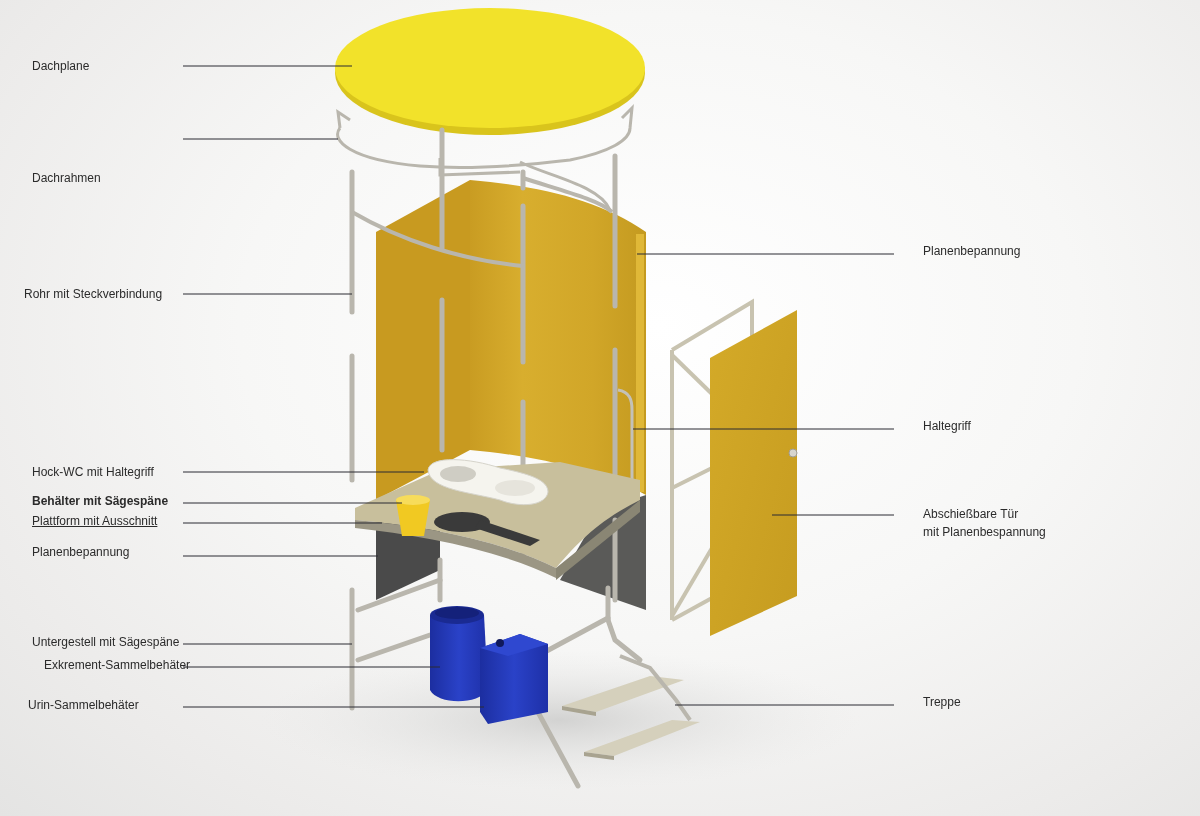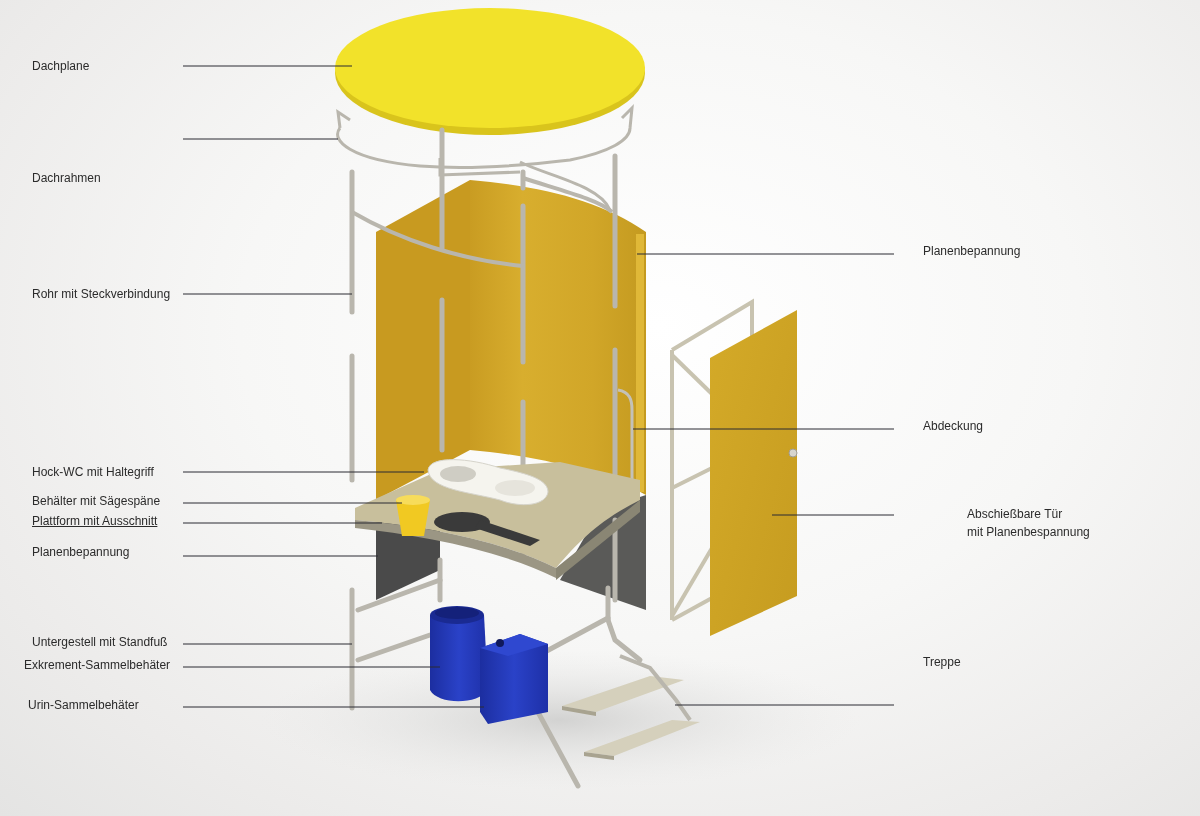--- a/index.html
+++ b/index.html
@@ -7,21 +7,21 @@
       width: 1200px; height: 816px; overflow: hidden;
       background: radial-gradient(ellipse at 55% 40%, #ffffff 0%, #f7f7f6 45%, #ecebea 80%, #e4e4e3 100%);
       font-family: "Liberation Sans", sans-serif;
       position: relative;
     }
     #stage { position: absolute; left: 0; top: 0; width: 1096px; height: 816px; }
     .label {
       position: absolute; font-size: 12px; color: #2b2b2b; line-height: 16px;
       white-space: nowrap;
     }
-    .label.two { line-height: 18px; margin-left: 44px; }
+    .label.two { line-height: 18px; }
     svg.diagram { position: absolute; left: 0; top: 0; }
   </style>
 </head>
 <body>
 
 <div id="stage">
 
   <svg class="diagram" width="1200" height="816" viewBox="0 0 1200 816">
     <defs>
       <linearGradient id="tarpG" x1="0" x2="1" y1="0" y2="0">
@@ -173,28 +173,28 @@
       <line x1="183" y1="707" x2="484" y2="707"></line>
       <line x1="637" y1="254" x2="894" y2="254"></line>
       <line x1="633" y1="429" x2="894" y2="429"></line>
       <line x1="772" y1="515" x2="894" y2="515"></line>
       <line x1="675" y1="705" x2="894" y2="705"></line>
     </g>
   </svg>
 
   <div class="label" style="left:32px; top:58px;">Dachplane</div>
   <div class="label" style="left:32px; top:142px;margin-top:28px;">Dachrahmen</div>
-  <div class="label" style="left:32px; top:286px;">Rohr mit Steckverbindung</div>
+  <div class="label" style="left:24px; top:286px;">Rohr mit Steckverbindung</div>
   <div class="label" style="left:32px; top:464px;">Hock-WC mit Haltegriff</div>
-  <div class="label" style="left:32px; top:493px;">Behälter mit Sägespäne</div>
+  <div class="label" style="left:32px; top:493px;font-weight:bold;">Behälter mit Sägespäne</div>
   <div class="label" style="left:32px; top:513px;text-decoration:underline;">Plattform mit Ausschnitt</div>
   <div class="label" style="left:32px; top:544px;">Planenbepannung</div>
-  <div class="label" style="left:32px; top:634px;">Untergestell mit Standfuß</div>
-  <div class="label" style="left:24px; top:657px;">Exkrement-Sammelbehäter</div>
+  <div class="label" style="left:32px; top:634px;">Untergestell mit Sägespäne</div>
+  <div class="label" style="left:44px; top:657px;">Exkrement-Sammelbehäter</div>
   <div class="label" style="left:28px; top:697px;">Urin-Sammelbehäter</div>
 
   <div class="label" style="left:923px; top:243px;">Planenbepannung</div>
-  <div class="label" style="left:923px; top:418px;">Abdeckung</div>
+  <div class="label" style="left:923px; top:418px;">Haltegriff</div>
   <div class="label two" style="left:923px; top:505px;">Abschießbare Tür</div>
   <div class="label two" style="left:923px; top:523px;text-align:center;">mit Planenbespannung</div>
-  <div class="label" style="left:923px; top:654px;">Treppe</div>
+  <div class="label" style="left:923px; top:694px;">Treppe</div>
 
 </div>
 
 </body></html>

